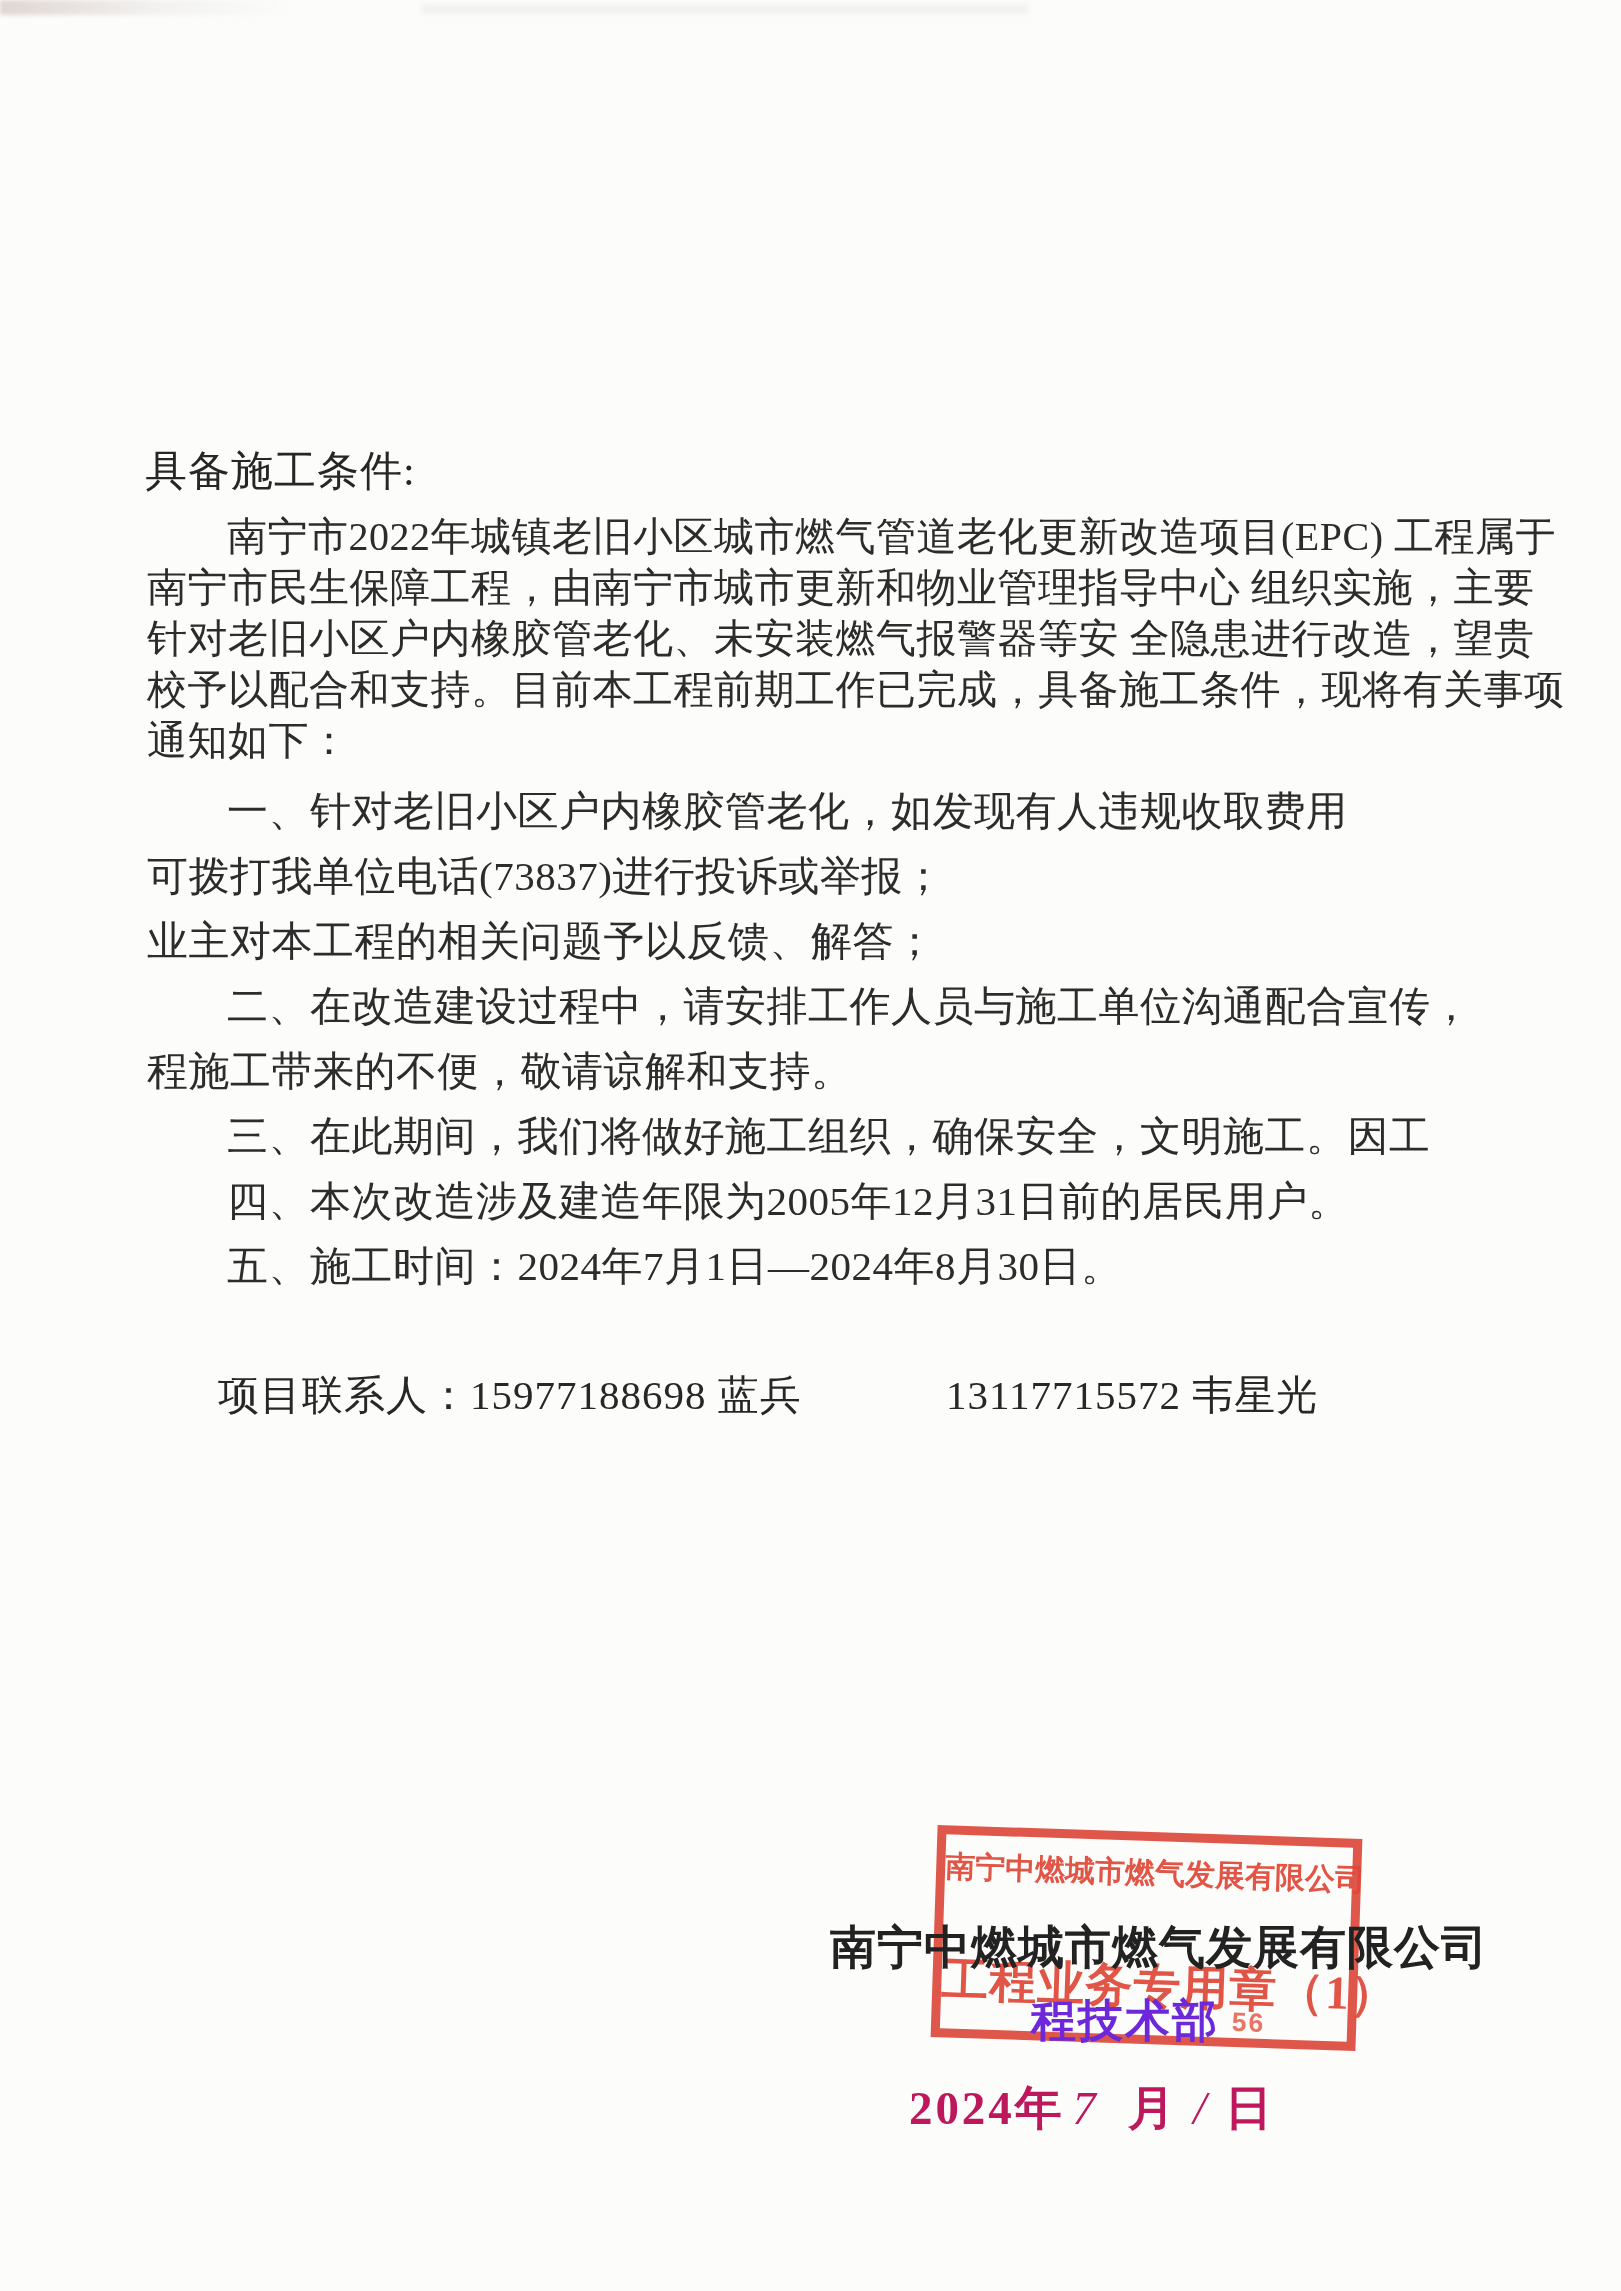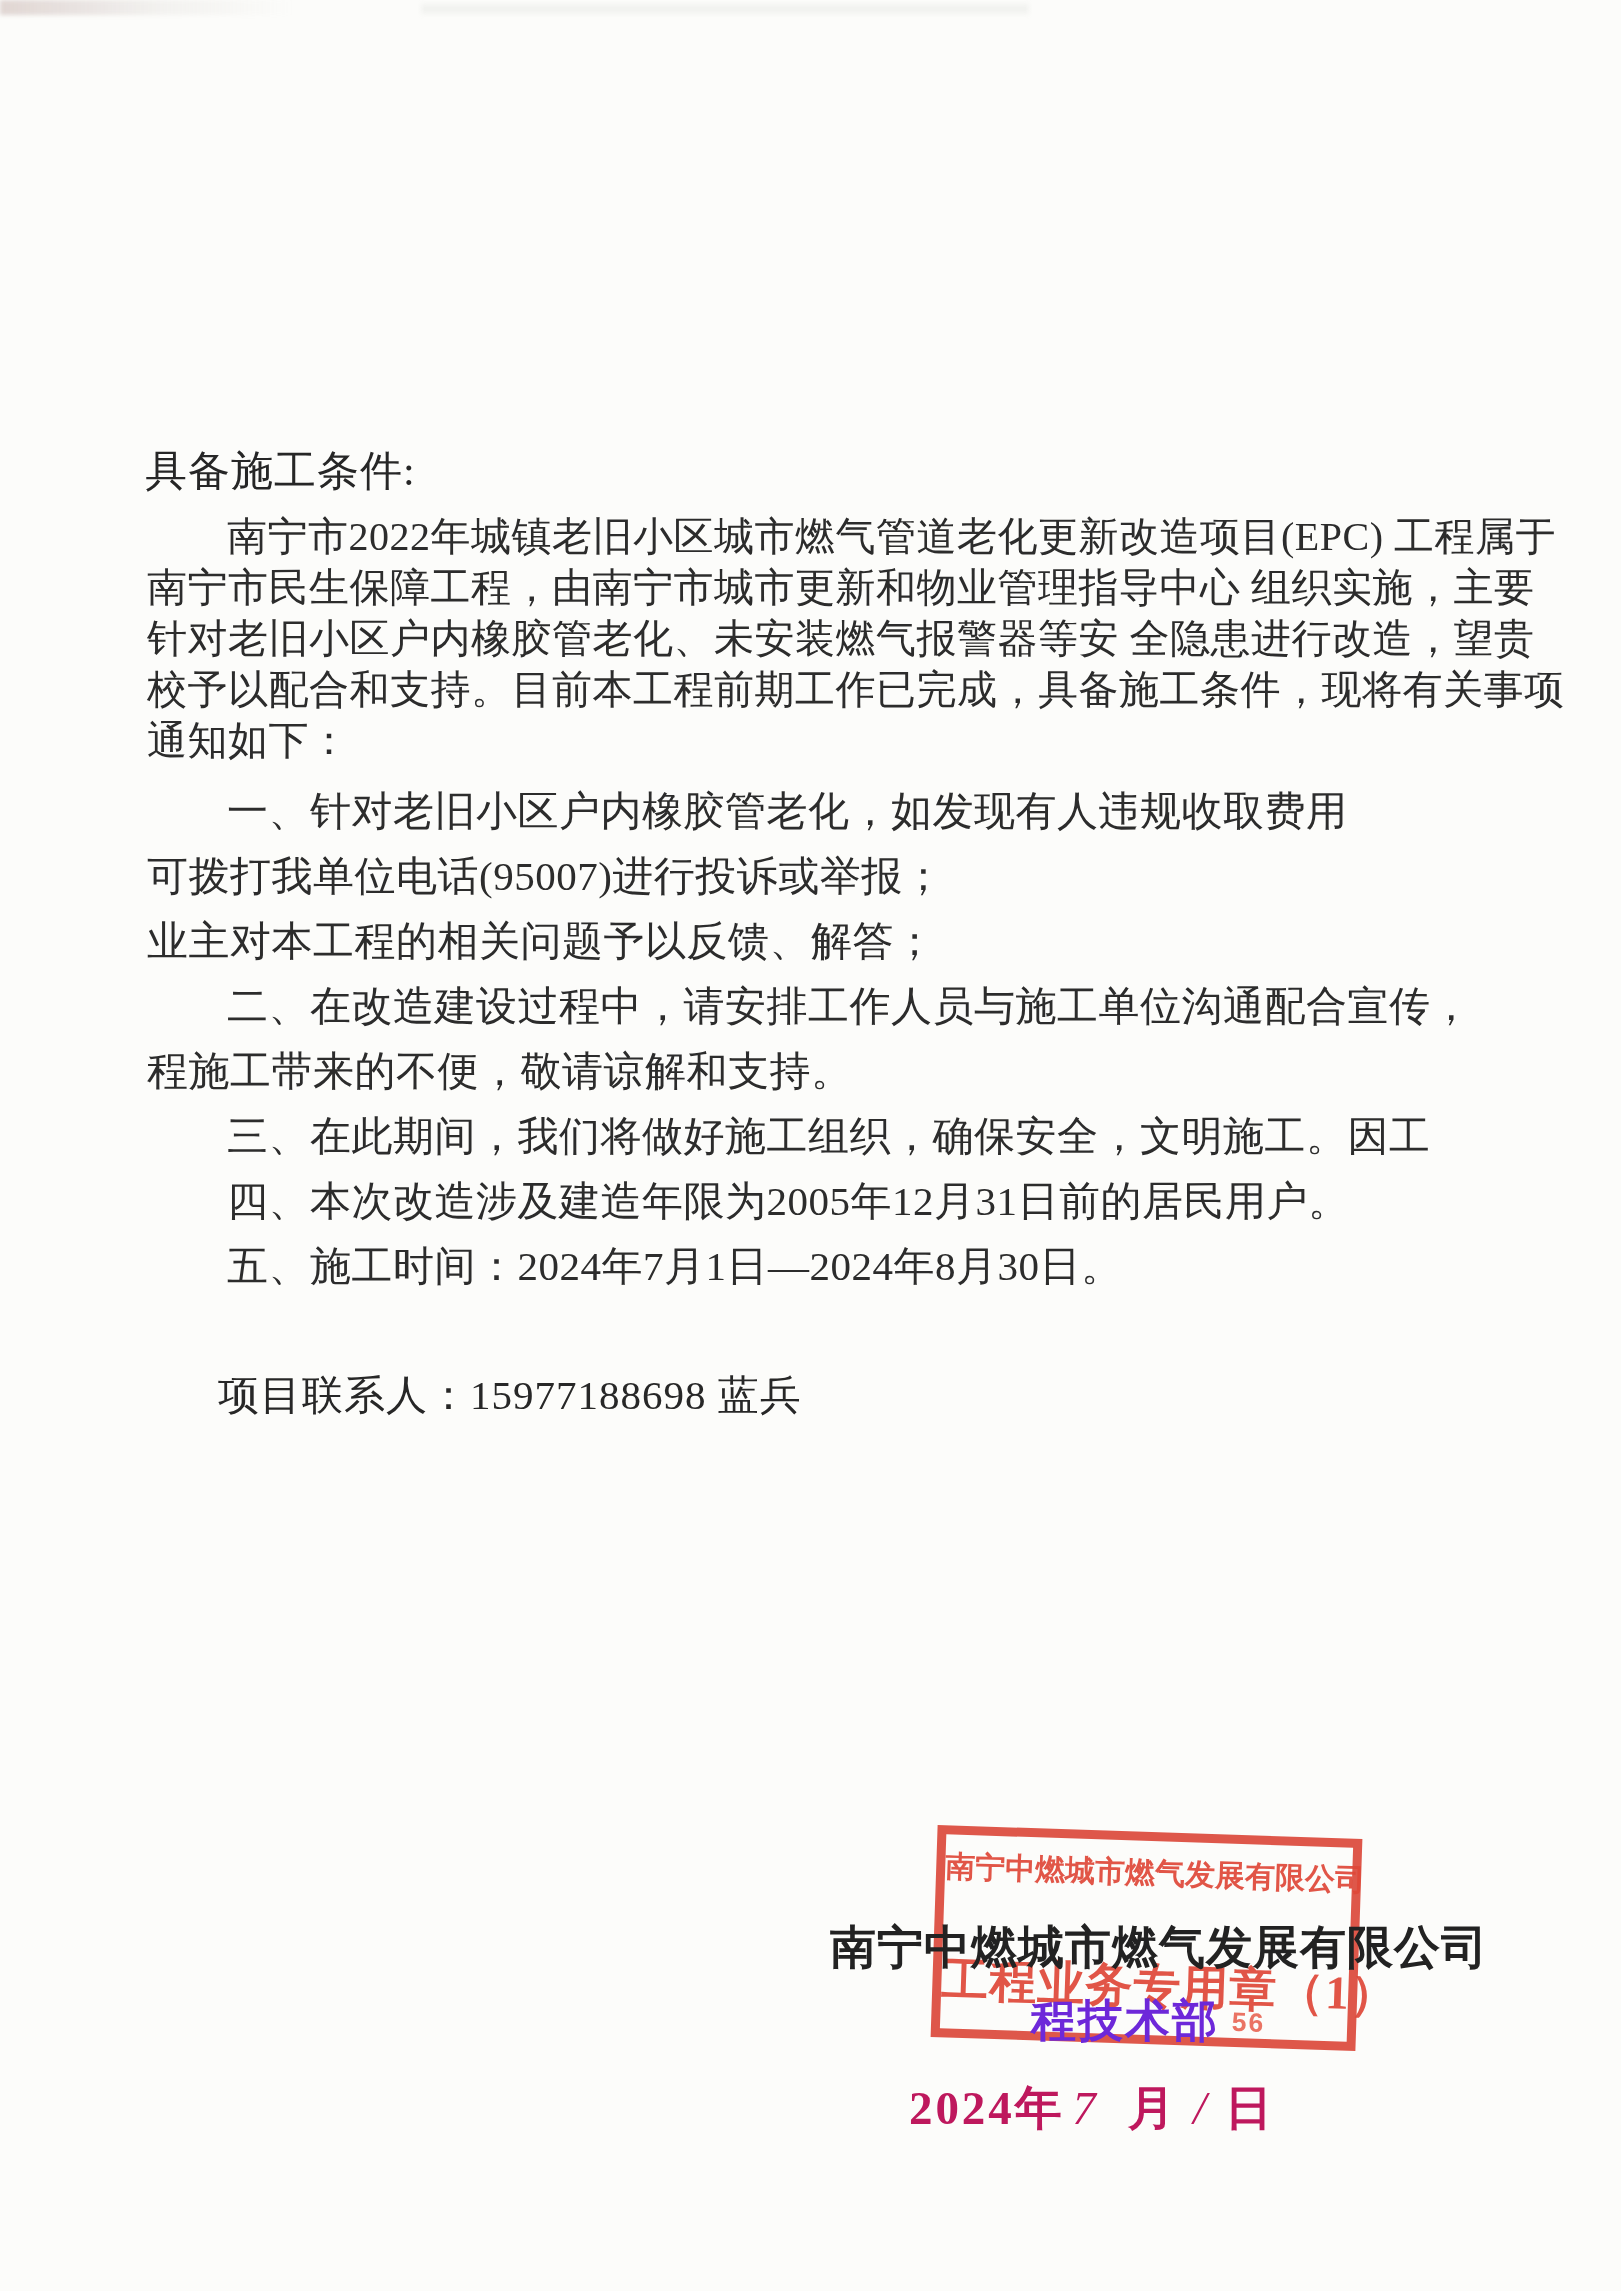--- a/index.html
+++ b/index.html
@@ -110,31 +110,32 @@
   <div class="intro">
     <div class="ln ind">南宁市2022年城镇老旧小区城市燃气管道老化更新改造项目(EPC) 工程属于</div>
     <div class="ln">南宁市民生保障工程，由南宁市城市更新和物业管理指导中心 组织实施，主要</div>
     <div class="ln">针对老旧小区户内橡胶管老化、未安装燃气报警器等安 全隐患进行改造，望贵</div>
     <div class="ln">校予以配合和支持。目前本工程前期工作已完成，具备施工条件，现将有关事项</div>
     <div class="ln">通知如下：</div>
   </div>
 
   <div class="items">
     <div class="ln ind">一、针对老旧小区户内橡胶管老化，如发现有人违规收取费用</div>
-    <div class="ln">可拨打我单位电话(95007)进行投诉或举报；</div>
+    <div class="ln">可拨打我单位电话(73837)进行投诉或举报；</div>
     <div class="ln">业主对本工程的相关问题予以反馈、解答；</div>
     <div class="ln ind">二、在改造建设过程中，请安排工作人员与施工单位沟通配合宣传，</div>
     <div class="ln">程施工带来的不便，敬请谅解和支持。</div>
     <div class="ln ind">三、在此期间，我们将做好施工组织，确保安全，文明施工。因工</div>
     <div class="ln ind">四、本次改造涉及建造年限为2005年12月31日前的居民用户。</div>
     <div class="ln ind">五、施工时间：2024年7月1日—2024年8月30日。</div>
   </div>
 
   <div class="contact">
     <span class="c-left">项目联系人：15977188698 蓝兵</span>
+    <span class="c-right">13117715572 韦星光</span>
   </div>
 
   <div class="stamp">
     <div class="stamp-l1">南宁中燃城市燃气发展有限公司</div>
     <div class="stamp-l2">工程业务专用章（1）</div>
     <div class="stamp-digits">56</div>
   </div>
 
   <div class="sig-company">南宁中燃城市燃气发展有限公司</div>
   <div class="sig-dept">程技术部</div>

